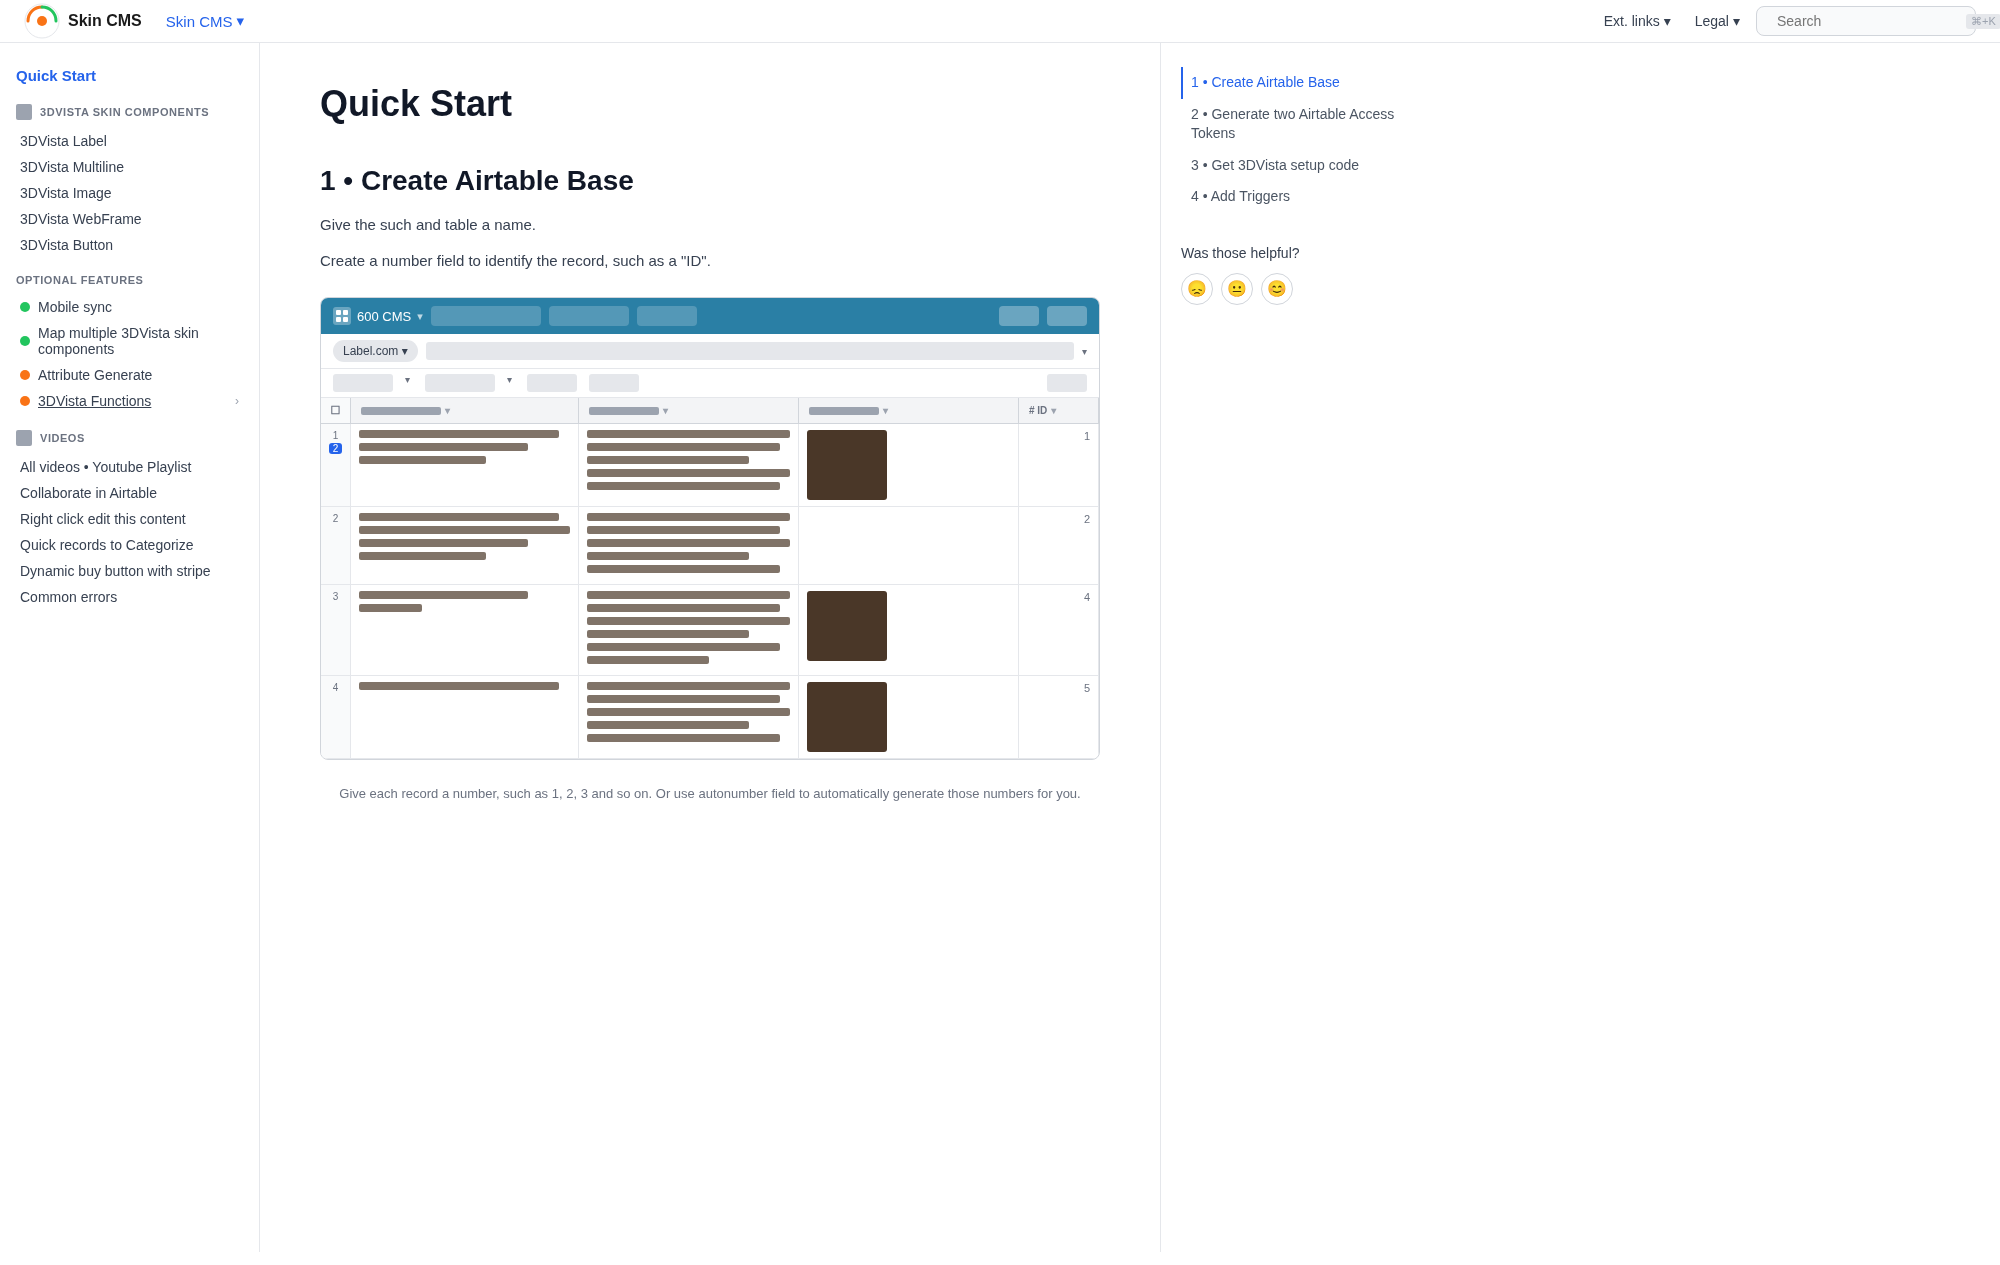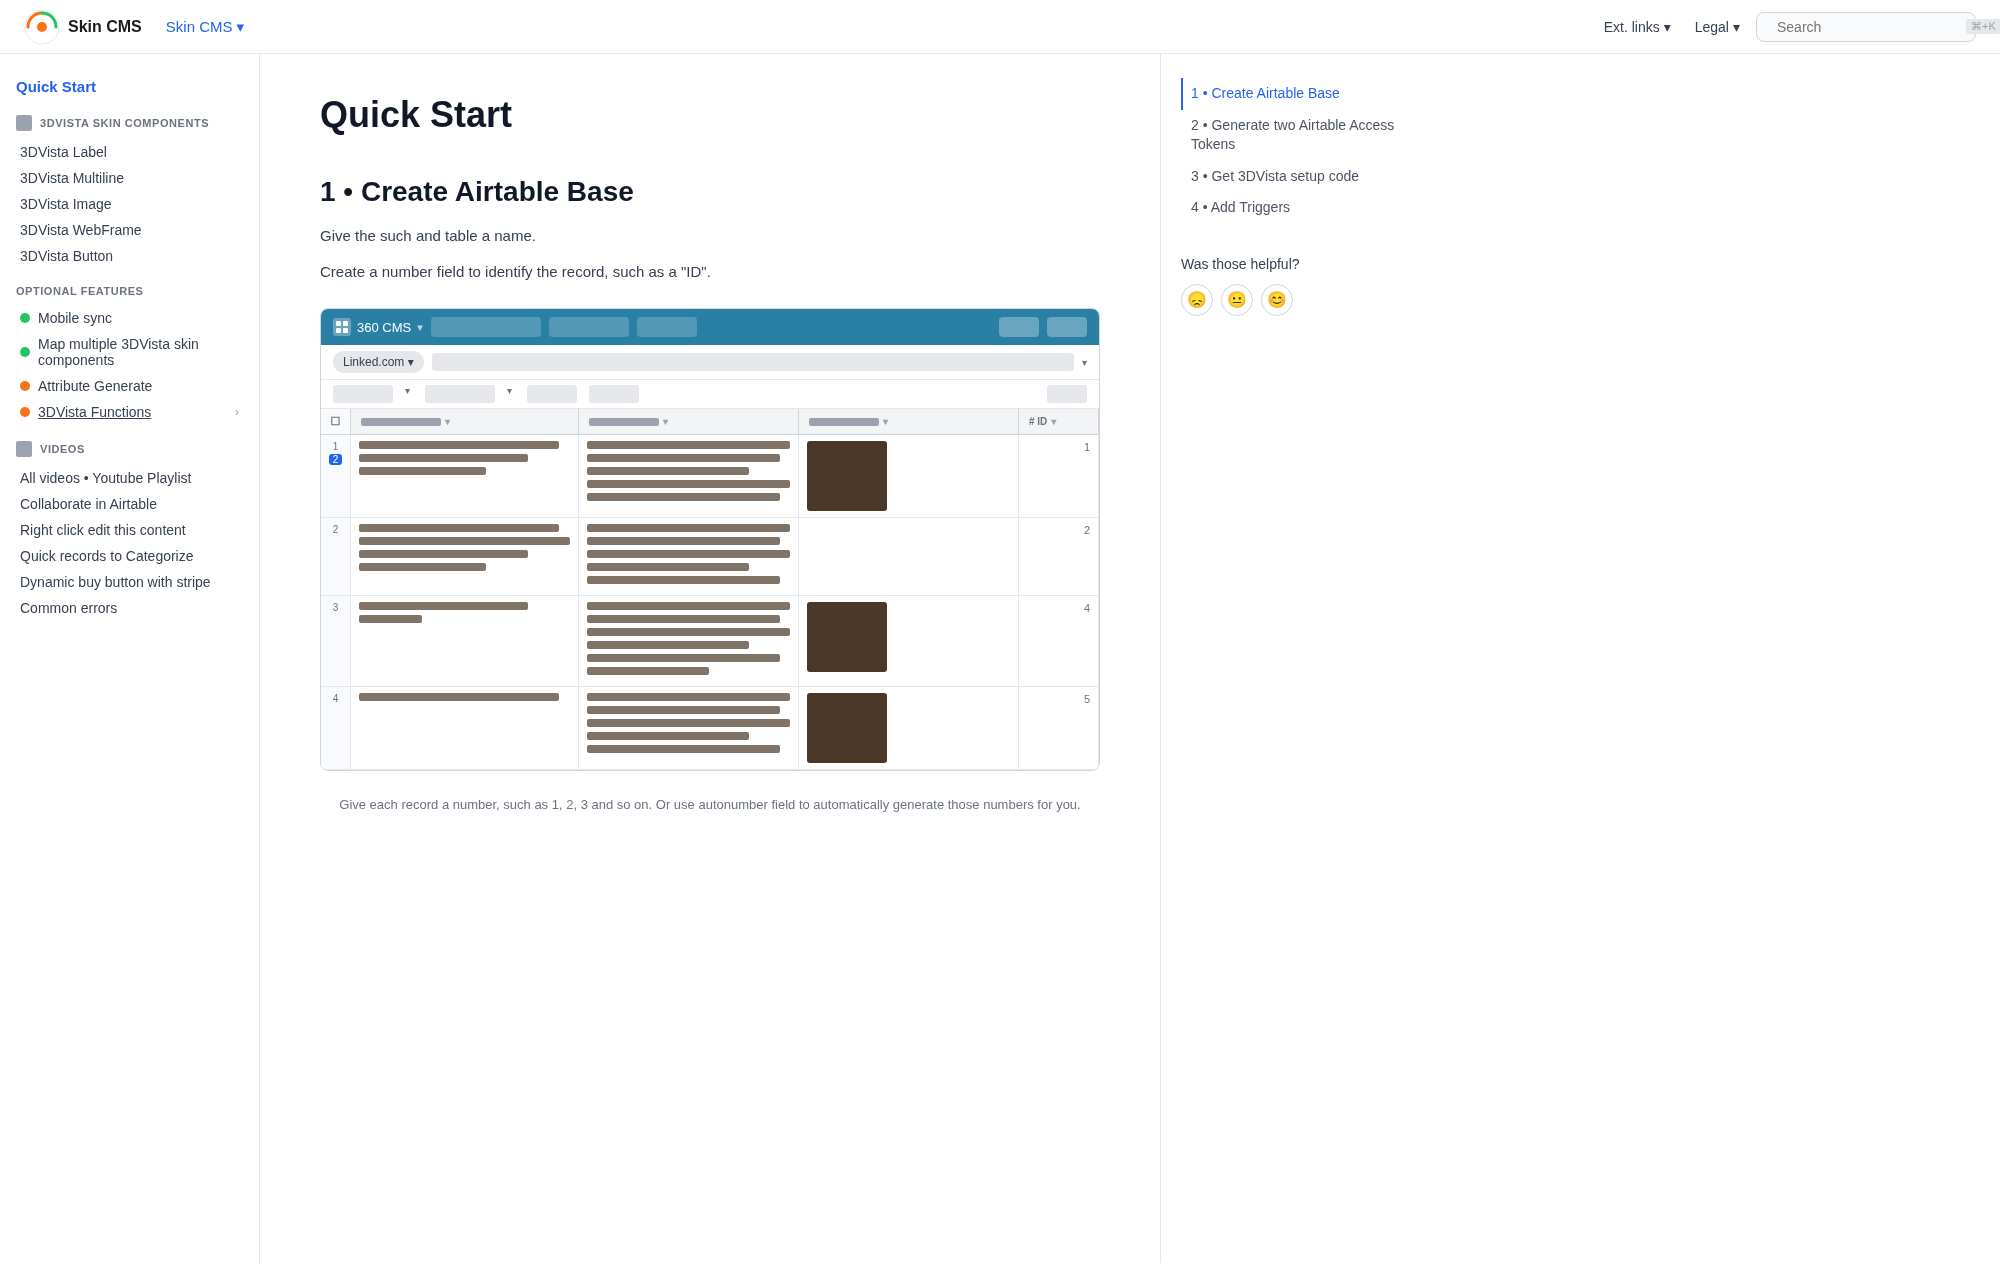--- a/index.html
+++ b/index.html
@@ -3,21 +3,21 @@
   <meta charset="utf-8">
   <style>
     * { box-sizing: border-box; margin: 0; padding: 0; }
     body { font-family: -apple-system, BlinkMacSystemFont, 'Segoe UI', sans-serif; font-size: 14px; color: #1a1a1a; background: #fff; }
 
     
     .topnav {
       display: flex;
       align-items: center;
       padding: 0 24px;
-      height: 54px;
+      height: 43px;
       border-bottom: 1px solid #e5e7eb;
       background: #fff;
       position: sticky;
       top: 0;
       z-index: 100;
     }
     .topnav-logo {
       display: flex;
       align-items: center;
       gap: 8px;
@@ -488,33 +488,33 @@
 
       <div class="airtable-toolbar">
         <div class="airtable-logo-area">
           <svg width="18" height="18" viewBox="0 0 18 18">
             <rect width="18" height="18" rx="3" fill="rgba(255,255,255,0.3)"></rect>
             <rect x="3" y="3" width="5" height="5" rx="1" fill="white"></rect>
             <rect x="10" y="3" width="5" height="5" rx="1" fill="white"></rect>
             <rect x="3" y="10" width="5" height="5" rx="1" fill="white"></rect>
             <rect x="10" y="10" width="5" height="5" rx="1" fill="white"></rect>
           </svg>
-          <span style="color:white;font-size:13px;">360 CMS</span>
+          <span style="color:white;font-size:13px;">600 CMS</span>
           <span style="color:rgba(255,255,255,0.7);font-size:11px;">▾</span>
         </div>
         <div class="at-tab at-tab-wide"></div>
         <div class="at-tab"></div>
         <div class="at-tab at-tab-sm"></div>
         <div class="at-spacer"></div>
         <div class="at-btn"></div>
         <div class="at-btn"></div>
       </div>
 
       <div class="airtable-subbar">
-        <div class="at-sub-tag">Linked.com ▾</div>
+        <div class="at-sub-tag">Label.com ▾</div>
         <div class="at-sub-bar"></div>
         <span class="at-chevron">▾</span>
       </div>
 
       <div style="background:#fff;padding:5px 12px;display:flex;align-items:center;gap:12px;border-bottom:1px solid #e5e7eb;">
         <div style="height:18px;width:60px;background:#e5e7eb;border-radius:3px;"></div>
         <div style="height:18px;width:8px;color:#6b7280;font-size:10px;">▾</div>
         <div style="height:18px;width:70px;background:#e5e7eb;border-radius:3px;"></div>
         <div style="height:18px;width:8px;color:#6b7280;font-size:10px;">▾</div>
         <div style="height:18px;width:50px;background:#e5e7eb;border-radius:3px;"></div>

